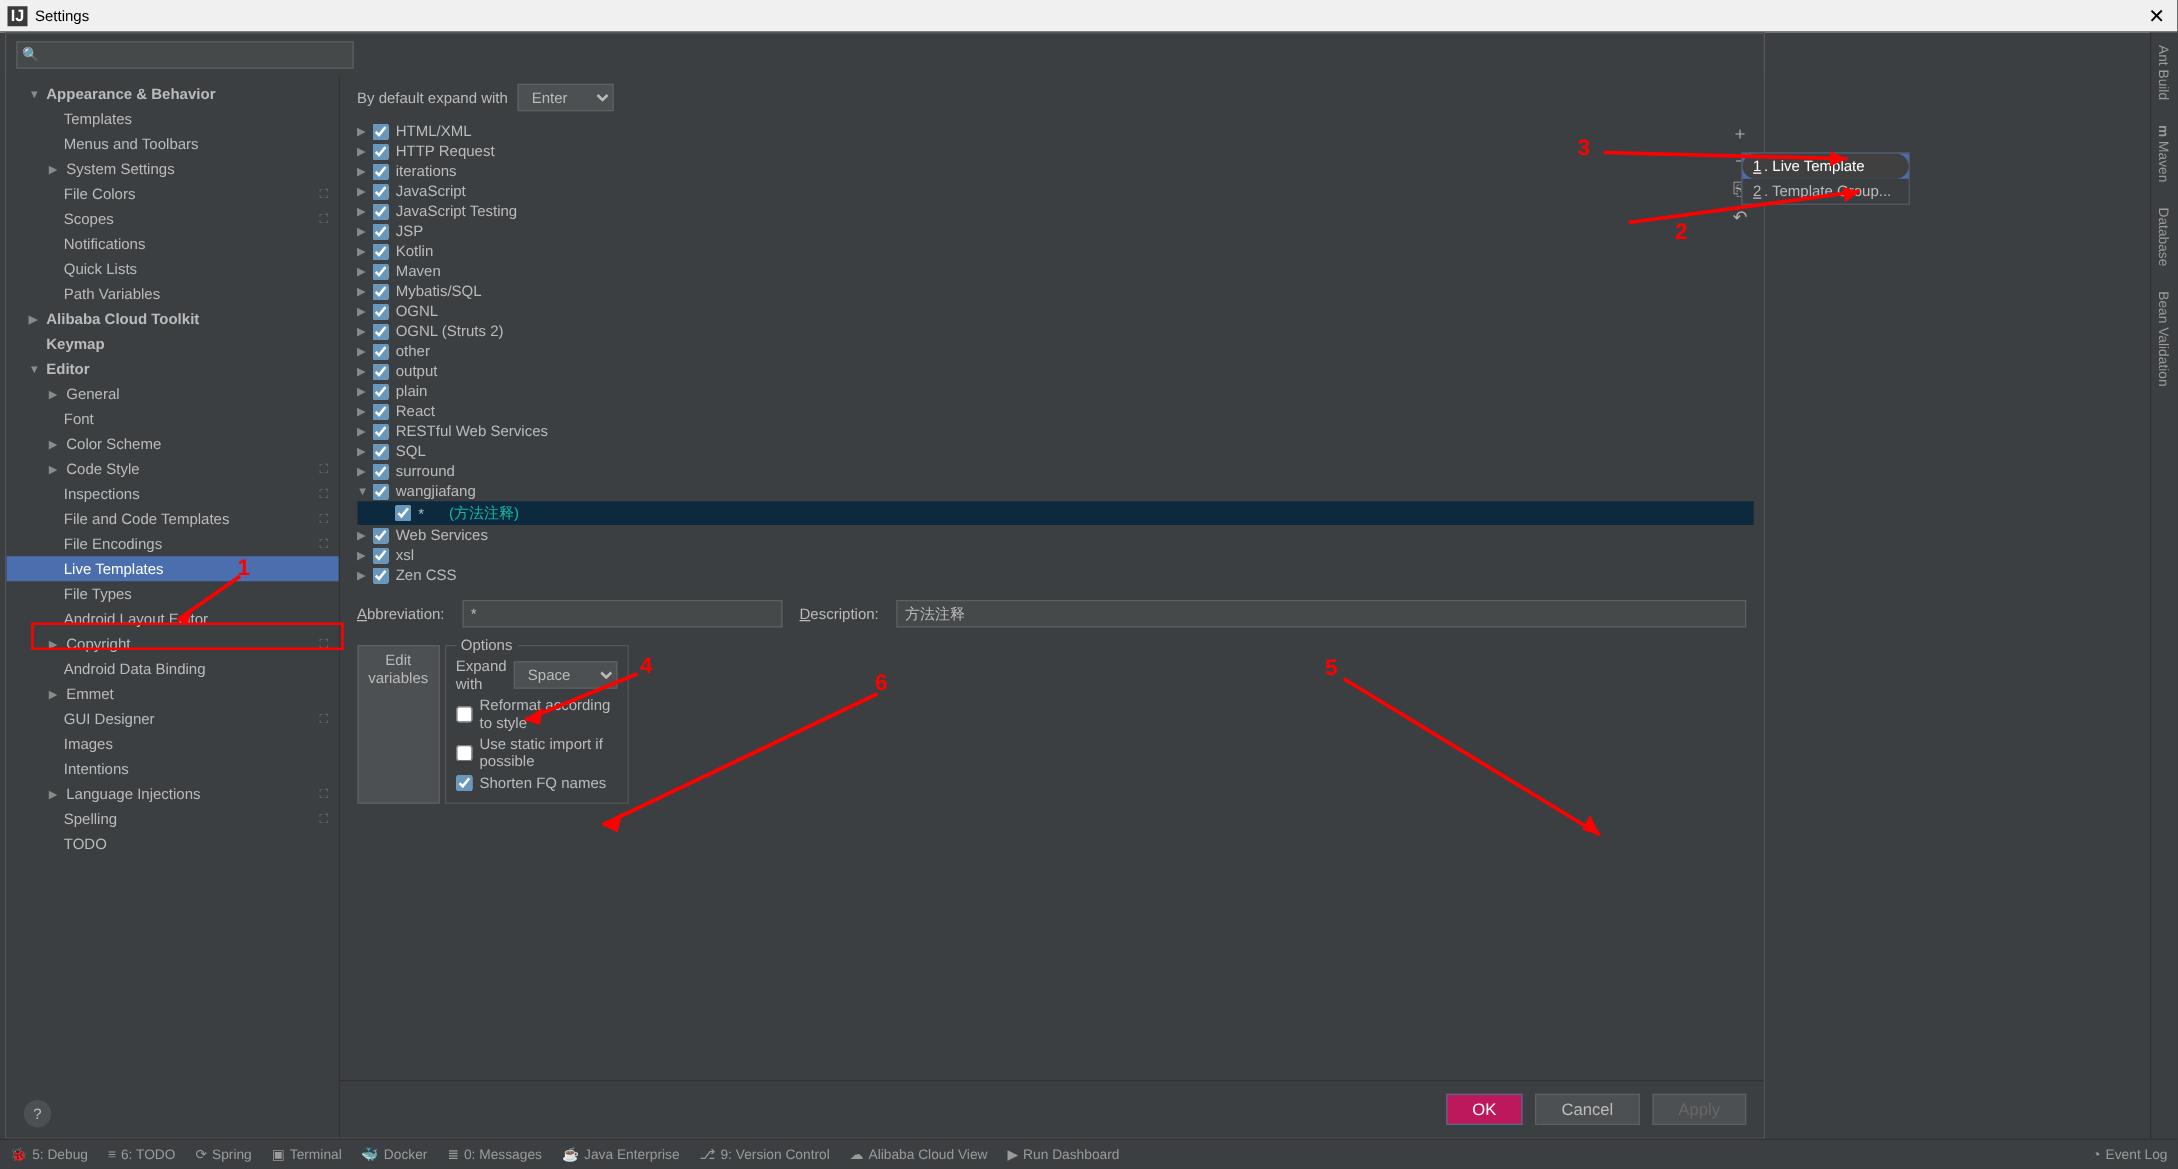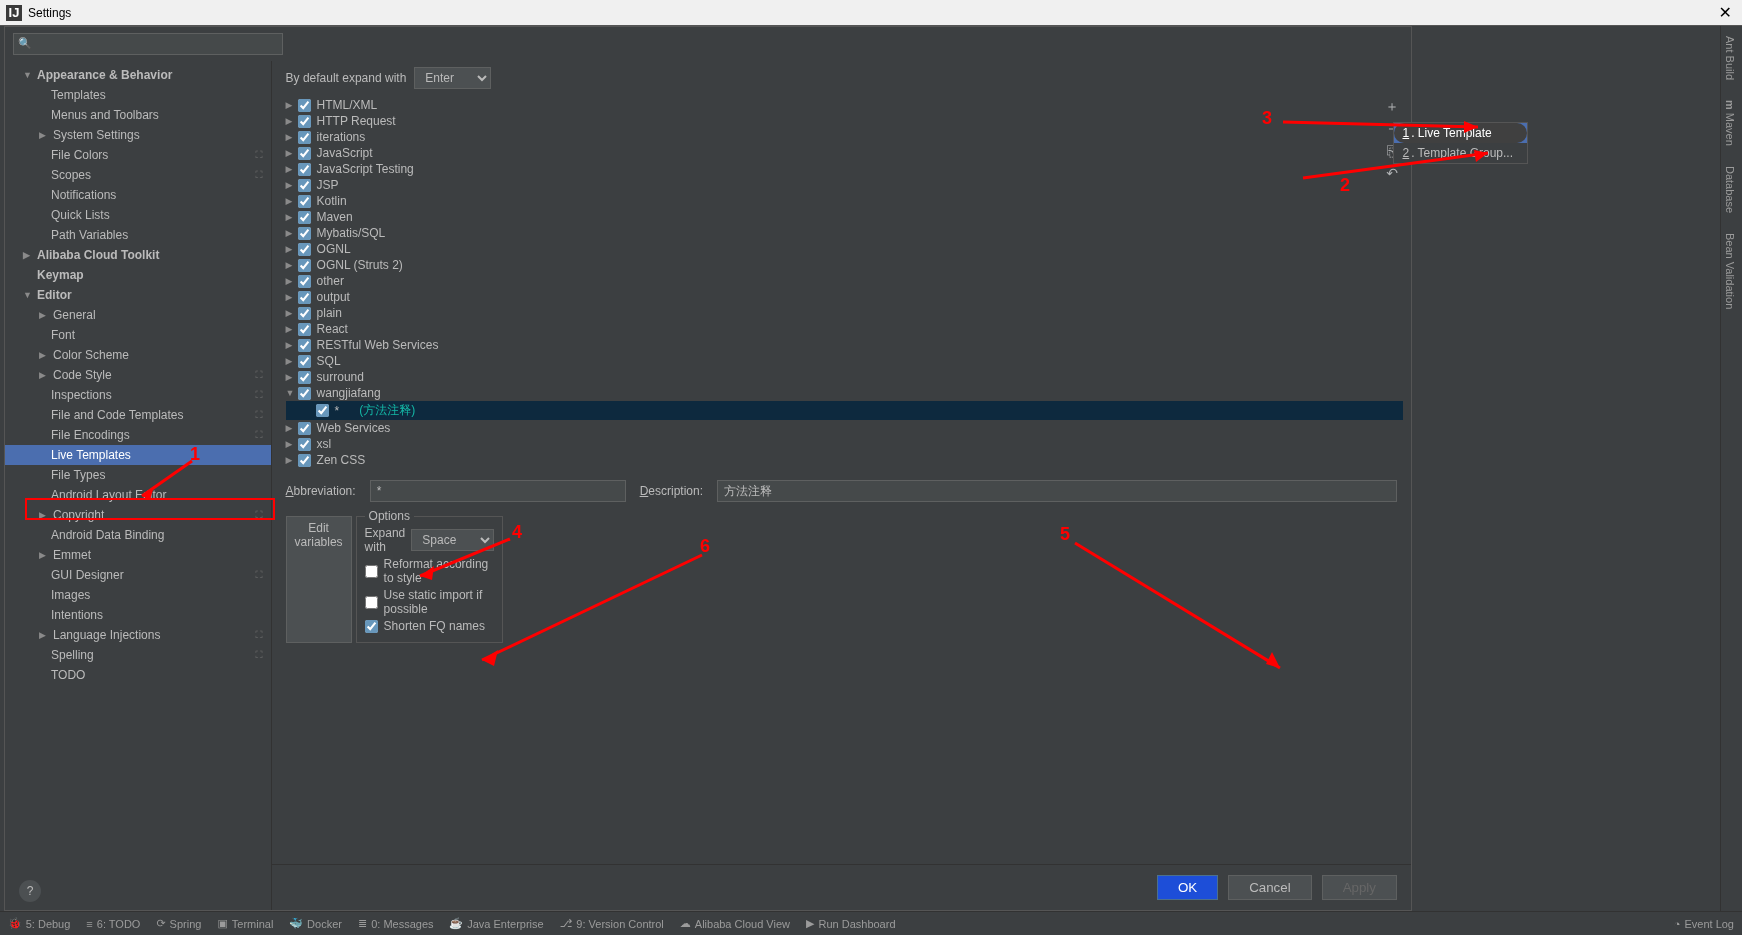--- a/index.html
+++ b/index.html
@@ -51,21 +51,21 @@
 .editor .tag { color:#808080; font-style:italic; }
 .side-opts { width:180px; display:flex; flex-direction:row; gap:4px; }
 .side-opts .btn { background:#4c5052; border:1px solid #5e6060; color:#bbb; padding:4px 8px; text-align:center; cursor:pointer; }
 .options { border:1px solid #555; padding:6px 8px; font-size:12px; position:relative; }
 .options .title { position:absolute; top:-8px; left:8px; background:#3c3f41; padding:0 4px; color:#bbb; }
 .options .row { display:flex; align-items:center; gap:6px; margin:3px 0; }
 .applicable { padding:10px 14px; color:#999; }
 .applicable a { color:#589df6; text-decoration:none; cursor:pointer; }
 .dlg-buttons { padding:10px 14px; display:flex; justify-content:flex-end; gap:10px; border-top:1px solid #323232; margin-top:auto; }
 .dlg-buttons button { padding:4px 20px; background:#4c5052; border:1px solid #5e6060; color:#bbb; cursor:pointer; }
-.dlg-buttons button.primary { background:#1d4ed8; border-color:#4c708c; color:#fff; }
+.dlg-buttons button.primary { background:#be185d; border-color:#4c708c; color:#fff; }
 .dlg-buttons button:disabled { color:#666; }
 .help { position:absolute; left:14px; bottom:8px; width:22px; height:22px; border-radius:11px; background:#4c5052; color:#bbb; display:flex; align-items:center; justify-content:center; cursor:pointer; }
 .popup { position:absolute; top:122px; right:214px; background:#4b6eaf; border:1px solid #555; z-index:50; font-size:12px; }
 .popup .mi { padding:3px 14px 3px 8px; color:#fff; cursor:pointer; white-space:nowrap; }
 .popup .mi.sel { background:#404040;border-radius:10px; }
 .popup .mi.other { background:#3c3f41; color:#bbb; }
 .popup .mi .num { text-decoration:underline; margin-right:2px; }
 .rightbar { position:absolute; top:26px; right:0; bottom:24px; width:22px; background:#3c3f41; border-left:1px solid #323232; }
 .rightbar .tab { writing-mode:vertical-rl; text-orientation:mixed; padding:10px 3px; color:#9b9b9b; font-size:11px; cursor:pointer; text-align:center; }
 .statusbar { position:absolute; bottom:0; left:0; right:0; height:24px; background:#3c3f41; border-top:1px solid #323232; display:flex; align-items:center; padding:0 8px; gap:16px; color:#9b9b9b; font-size:11px; }

